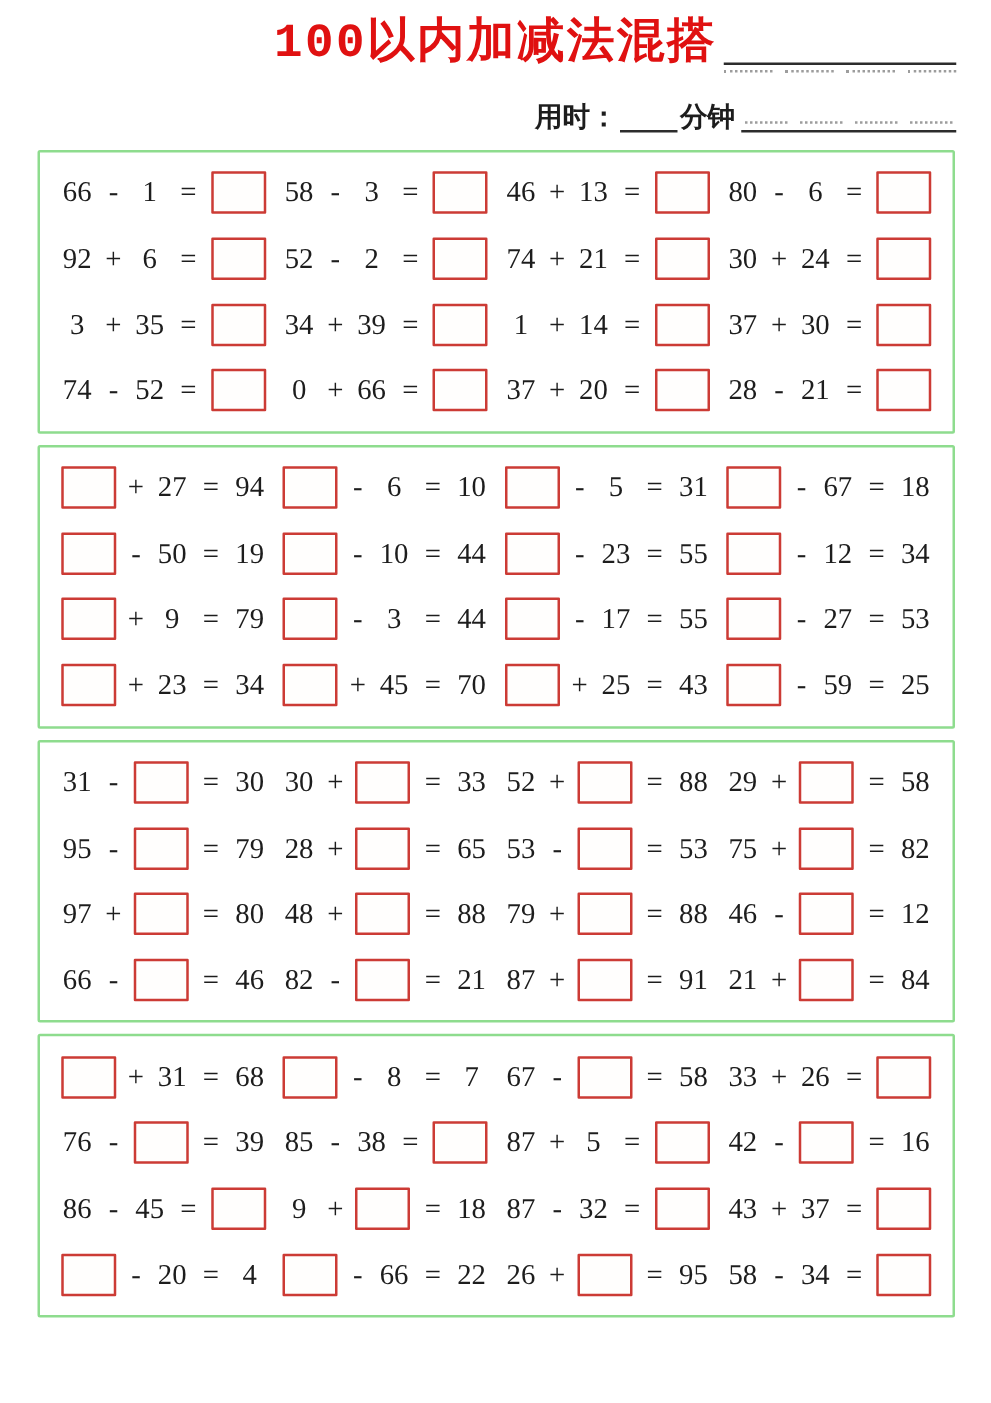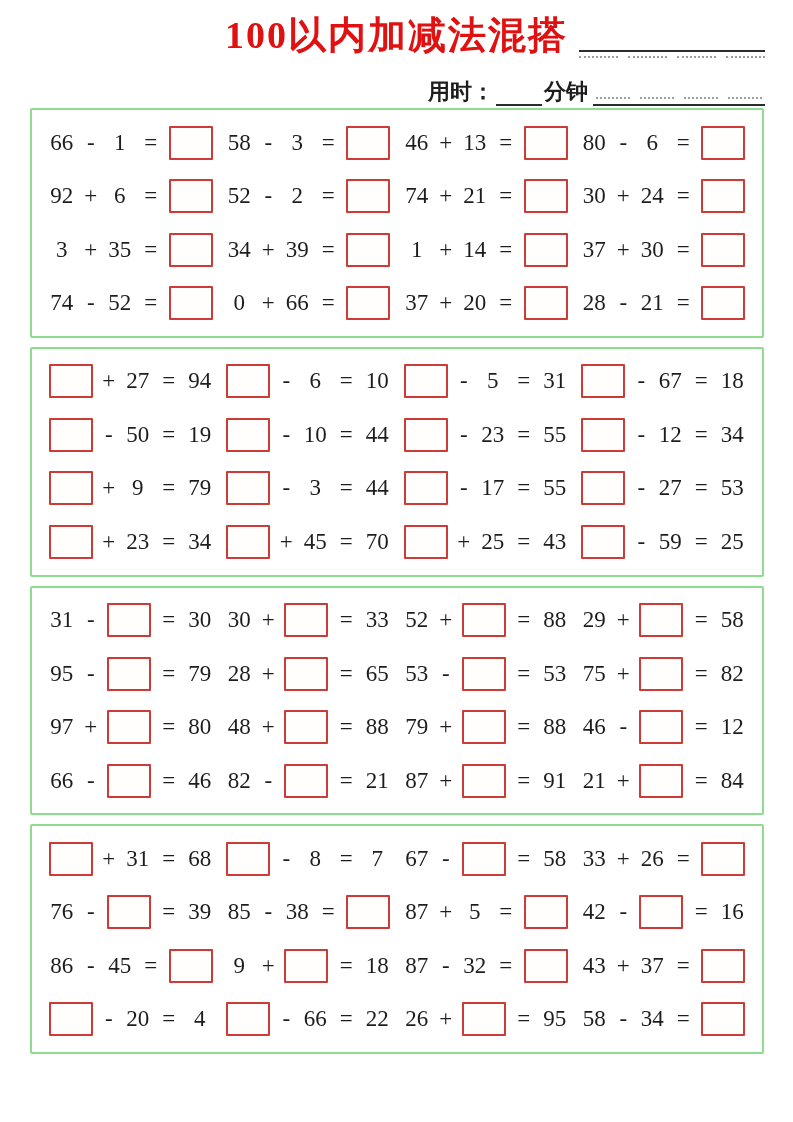--- a/index.html
+++ b/index.html
@@ -22,59 +22,59 @@
     text-align: center;
   }
   .title {
     display: inline-block;
     margin: 0;
     font-size: 38px;
     line-height: 1.25;
     font-weight: bold;
     letter-spacing: 2px;
     color: #e01111;
-    font-family: Liberation Serif, serif;
+    font-family: Liberation Mono, monospace;
   }
   .name-line { position: absolute; right: 28px; bottom: 10px; width: 186px; }
   .solid-line { height: 0; border-bottom: 2px solid #2c2c2c; }
   .dot-row { display: flex; gap: 10px; margin-top: 4px; }
   .dot-row span { flex: 1; height: 0; border-bottom: 2px dotted #9d9d9d; }
 
   .time-row {
     display: flex;
     justify-content: flex-end;
     align-items: flex-end;
     padding-right: 28px;
     margin-top: 6px;
     height: 32px;
   }
   .time-label, .time-unit {
     font-size: 22px;
     font-weight: bold;
     line-height: 1.1;
-    font-family: Liberation Mono, monospace;
+    font-family: Liberation Serif, serif;
   }
   .time-blank {
     display: inline-block;
     width: 46px; height: 24px;
     border-bottom: 2px solid #2c2c2c;
     margin: 0 2px;
   }
   .time-guide {
     width: 172px;
     margin-left: 5px;
     border-bottom: 2px solid #2c2c2c;
     padding: 0 3px 5px 3px;
   }
   .time-guide .dot-row { margin-top: 0; }
 
   
   .sections {
     position: absolute;
-    top: 108px; left: 30px;
+    top: 120px; left: 30px;
     width: 734px; bottom: 68px;
     display: flex;
     flex-direction: column;
     gap: 9px;
   }
   .section {
     flex: 1;
     border: 2px solid #8edc8e;
     border-radius: 2px;
     background: #ffffff;

